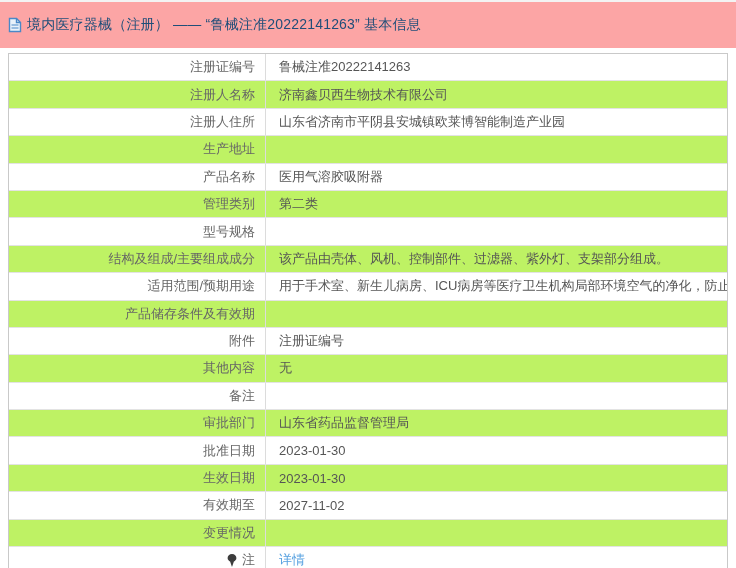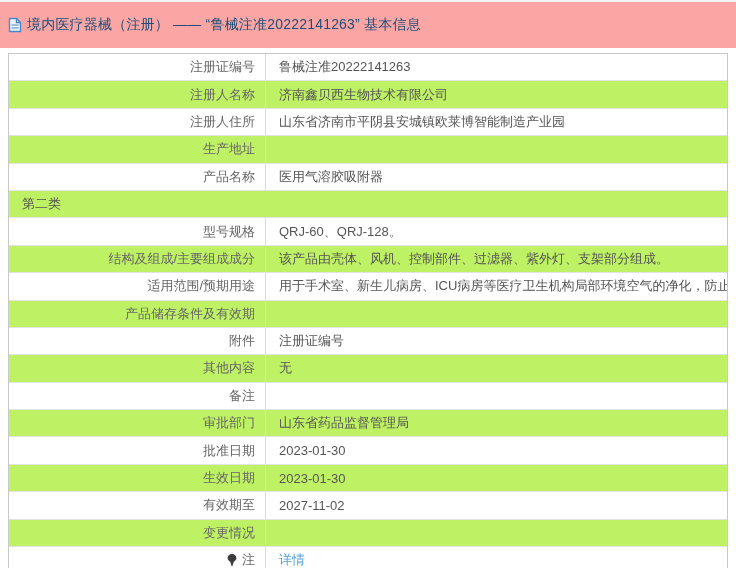--- a/index.html
+++ b/index.html
@@ -84,28 +84,30 @@
   </div>
 
   <div class="row">
     <div class="cell label">
       <span class="label-text">产品名称</span>
     </div>
     <div class="cell value">医用气溶胶吸附器</div>
   </div>
 
   <div class="row alt">
+    <div class="cell label">
+      <span class="label-text">管理类别</span>
+    </div>
     <div class="cell value">第二类</div>
   </div>
 
   <div class="row">
     <div class="cell label">
       <span class="label-text">型号规格</span>
     </div>
-    <div class="cell value">QRJ-60、QRJ-128。</div>
   </div>
 
   <div class="row alt">
     <div class="cell label">
       <span class="label-text">结构及组成/主要组成成分</span>
     </div>
     <div class="cell value">该产品由壳体、风机、控制部件、过滤器、紫外灯、支架部分组成。</div>
   </div>
 
   <div class="row">

